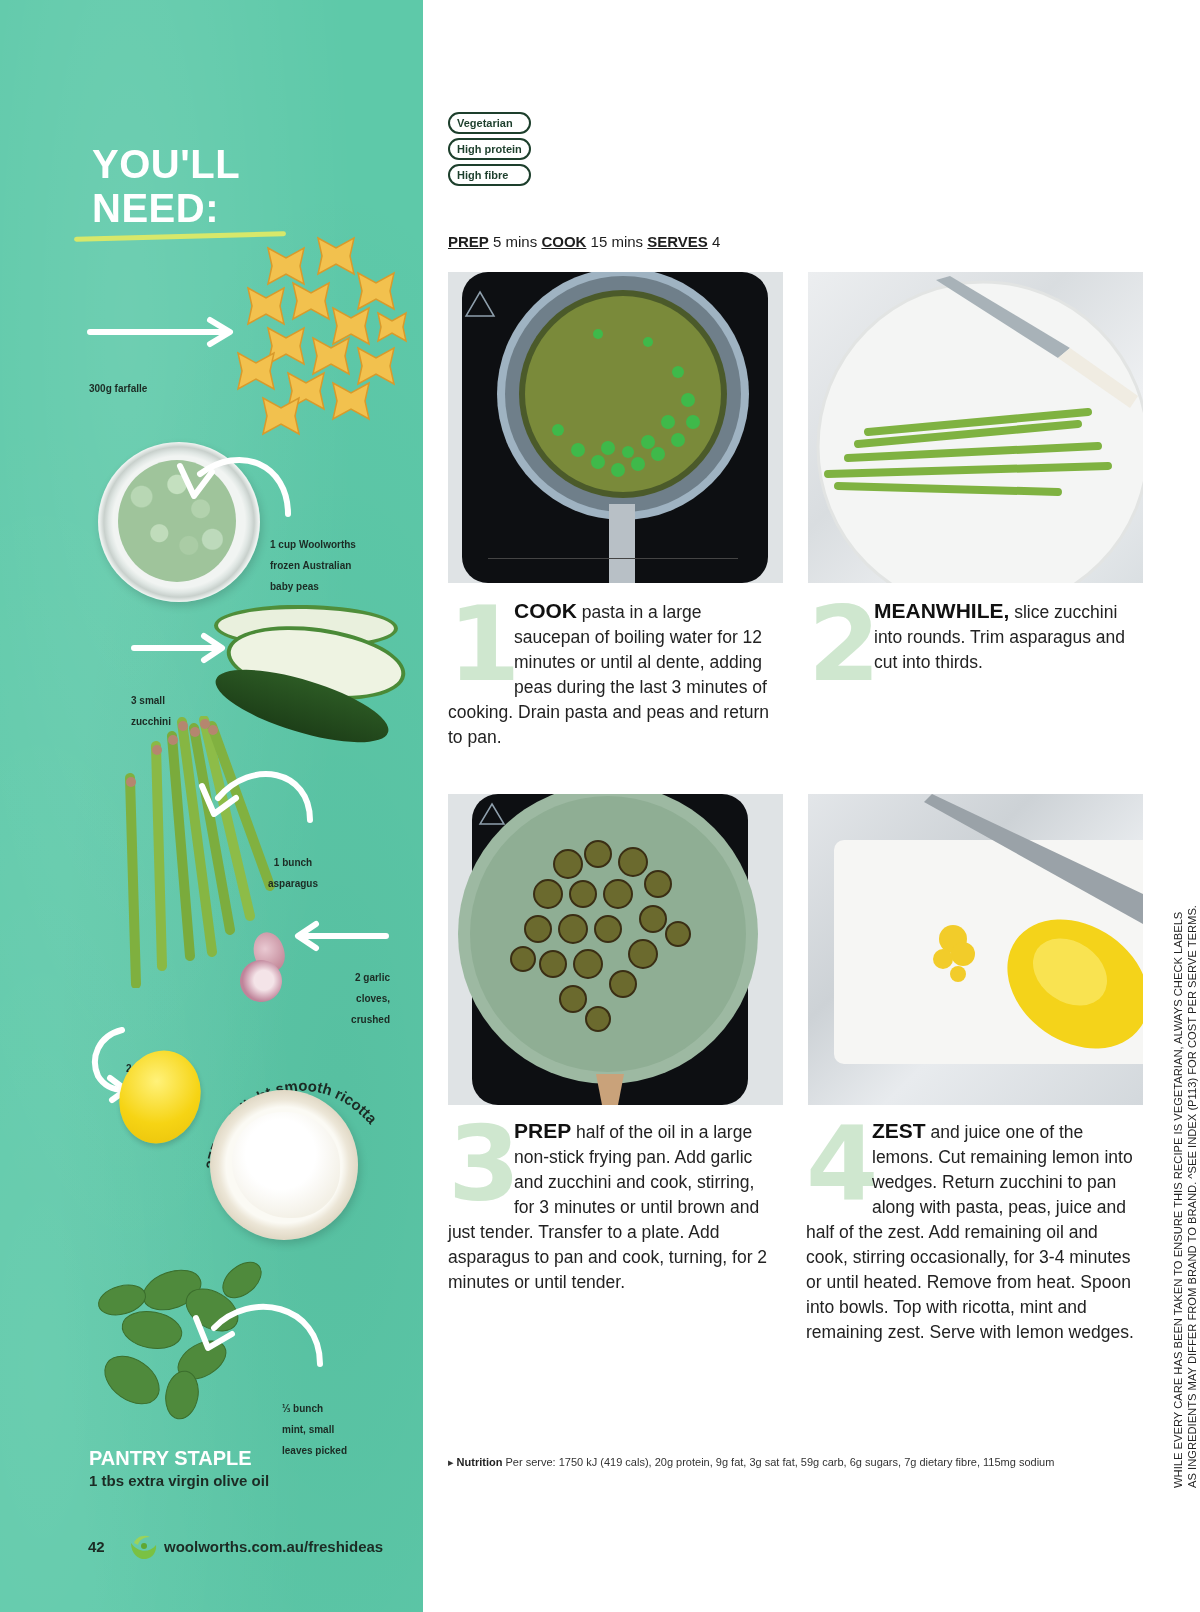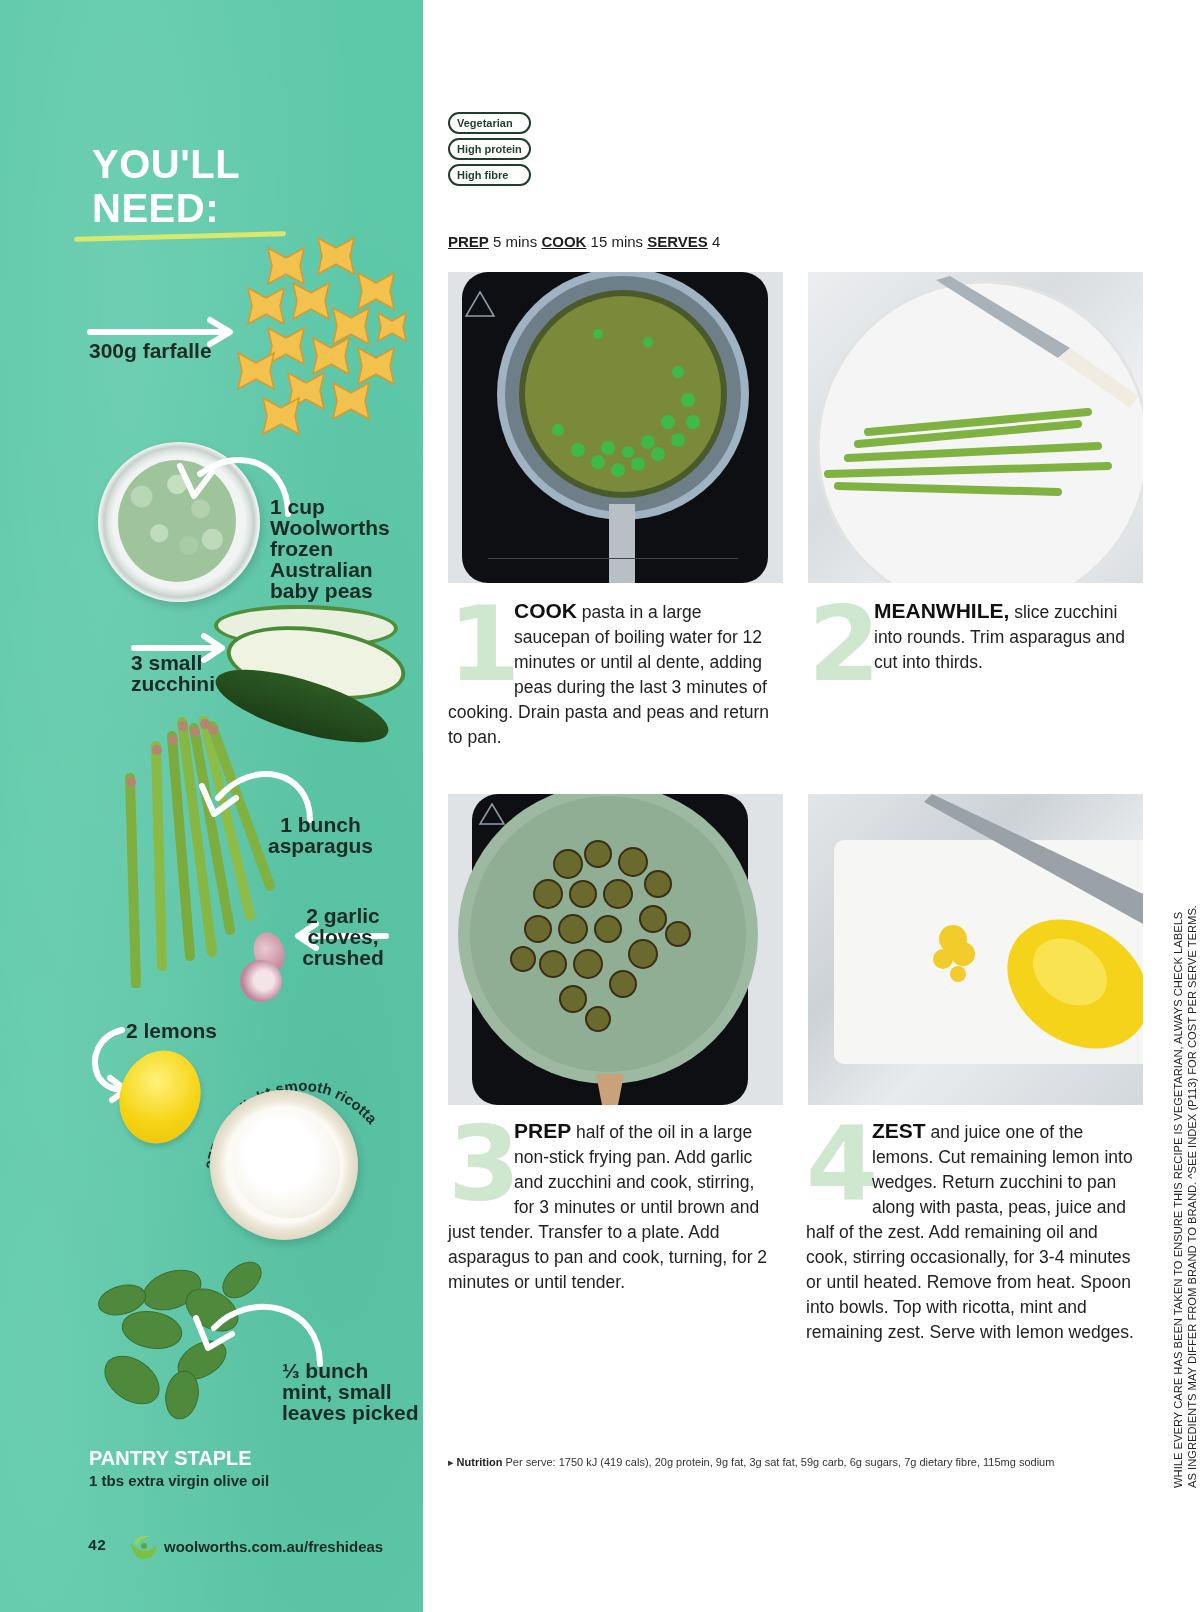--- a/index.html
+++ b/index.html
@@ -19,21 +19,21 @@
   }
   .need-title {
     position: absolute; left: 92px; top: 142px; color: #ffffff;
     font-weight: 900; font-size: 40px; line-height: 44px; letter-spacing: 0.5px;
   }
   .need-underline {
     position: absolute; left: 74px; top: 234px; width: 212px; height: 5px;
     background: #d7e86a; border-radius: 3px; transform: rotate(-1.5deg);
   }
   .ing-label {
-    position: absolute; color: #1c2b24; font-weight: 700; font-size: 21px; line-height: 21px;
+    position: absolute; color: #1c2b24; font-weight: 700; font-size: 10px; line-height: 21px; margin-top: 38px;
   }
   .arrow { position: absolute; }
   .arrow svg { display: block; overflow: visible; }
 
   
   .farfalle { position: absolute; left: 228px; top: 218px; width: 180px; height: 222px; }
   .peas-bowl {
     position: absolute; left: 98px; top: 442px; width: 162px; height: 160px; border-radius: 50%;
     background: radial-gradient(circle at 50% 50%, #f1f4f2 58%, #dfe6e3 62%, #c8d0cc 66%, #eef2f0 70%);
     box-shadow: 2px 4px 8px rgba(0,0,0,0.15);
@@ -76,21 +76,21 @@
   }
   .mint { position: absolute; left: 92px; top: 1250px; width: 190px; height: 170px; }
 
   .pantry-title {
     position: absolute; left: 89px; top: 1447px; color: #ffffff; font-weight: 700; font-size: 20px;
   }
   .pantry-item {
     position: absolute; left: 89px; top: 1472px; color: #1c2b24; font-weight: 700; font-size: 15px;
   }
   .footer-page {
-    position: absolute; left: 88px; top: 1538px; color: #1c2b24; font-weight: 700; font-size: 15px; font-family: Liberation Mono, monospace;
+    position: absolute; left: 88px; top: 1538px; color: #1c2b24; font-weight: 700; font-size: 15px;
   }
   .footer-logo { position: absolute; left: 128px; top: 1533px; width: 30px; height: 28px; }
   .footer-url {
     position: absolute; left: 164px; top: 1538px; color: #1c2b24; font-weight: 700; font-size: 15px;
   }
 
   
   .tags { position: absolute; left: 448px; top: 112px; display: flex; gap: 4px; flex-direction: column; }
   .tag {
     border: 2px solid #1d3f2c; border-radius: 12px; padding: 2px 7px; font-size: 11px; font-weight: 700;
@@ -226,21 +226,21 @@
     <div>asparagus</div>
   </div>
 
   <div class="garlic1"></div>
   <div class="garlic2"></div>
   <div class="arrow" style="left:290px;top:920px">
     <svg width="100" height="32">
         <path d="M96 16 H10 M26 4 L8 16 L26 28" stroke="#fff" stroke-width="6" fill="none" stroke-linecap="round" stroke-linejoin="round"></path>
       </svg>
   </div>
-  <div class="ing-label" style="left:296px;top:905px;text-align:center;width:94px">
+  <div class="ing-label" style="left:296px;top:929px;text-align:right;width:94px">
     <div>2 garlic</div>
     <div>cloves,</div>
     <div>crushed</div>
   </div>
 
   <div class="ing-label" style="left:126px;top:1020px">2 lemons</div>
   <div class="arrow" style="left:88px;top:1024px">
     <svg width="60" height="80">
         <path d="M34 6 C10 12 2 34 10 52 C16 62 24 66 36 66" stroke="#fff" stroke-width="6" fill="none" stroke-linecap="round"></path>
         <path d="M22 54 L38 66 L24 76" stroke="#fff" stroke-width="6" fill="none" stroke-linecap="round" stroke-linejoin="round"></path>

